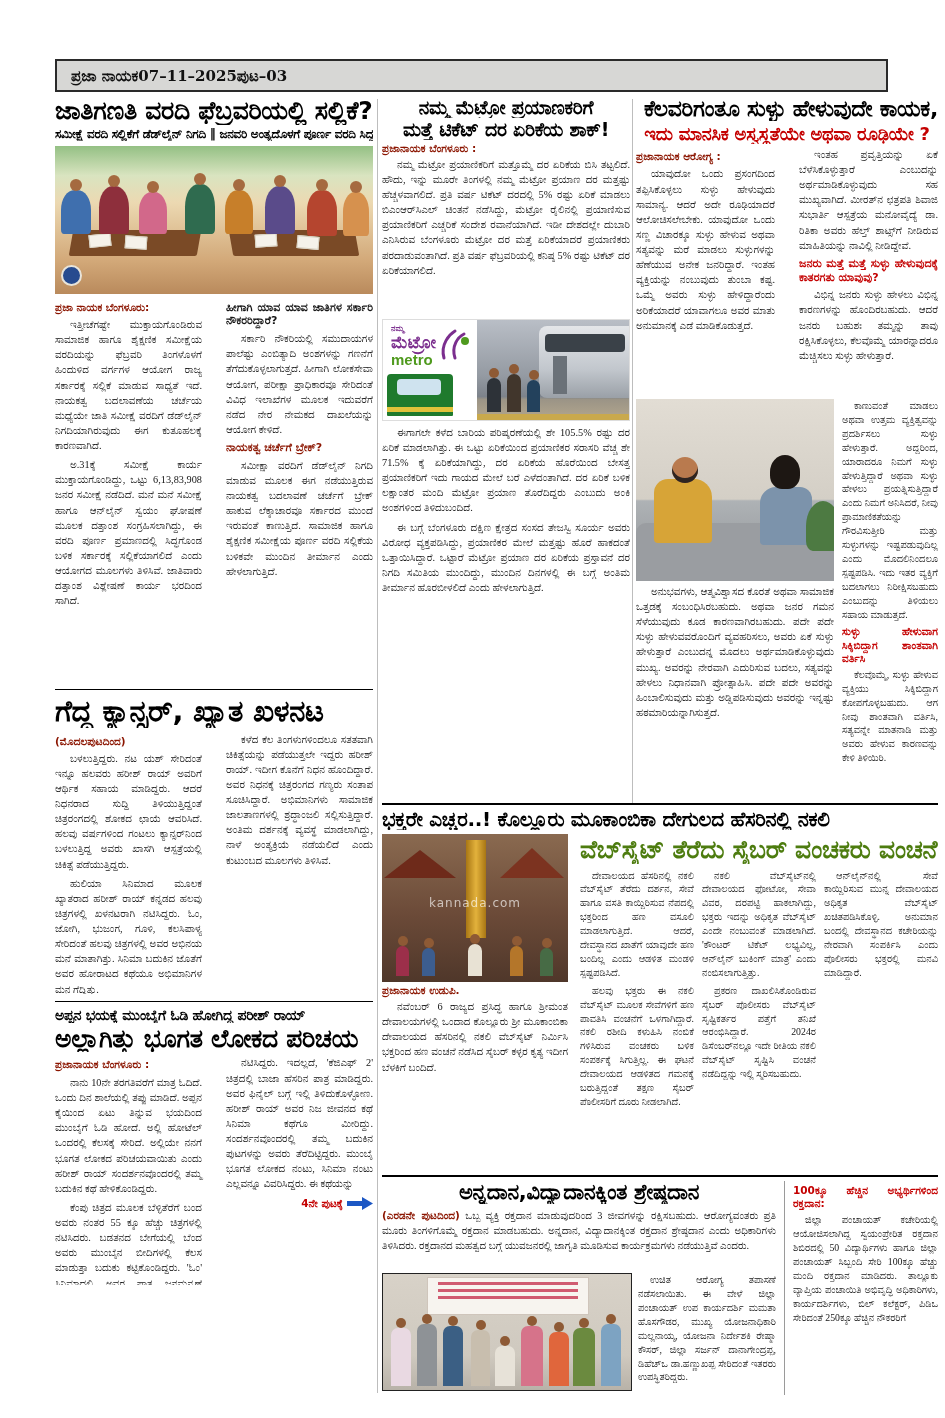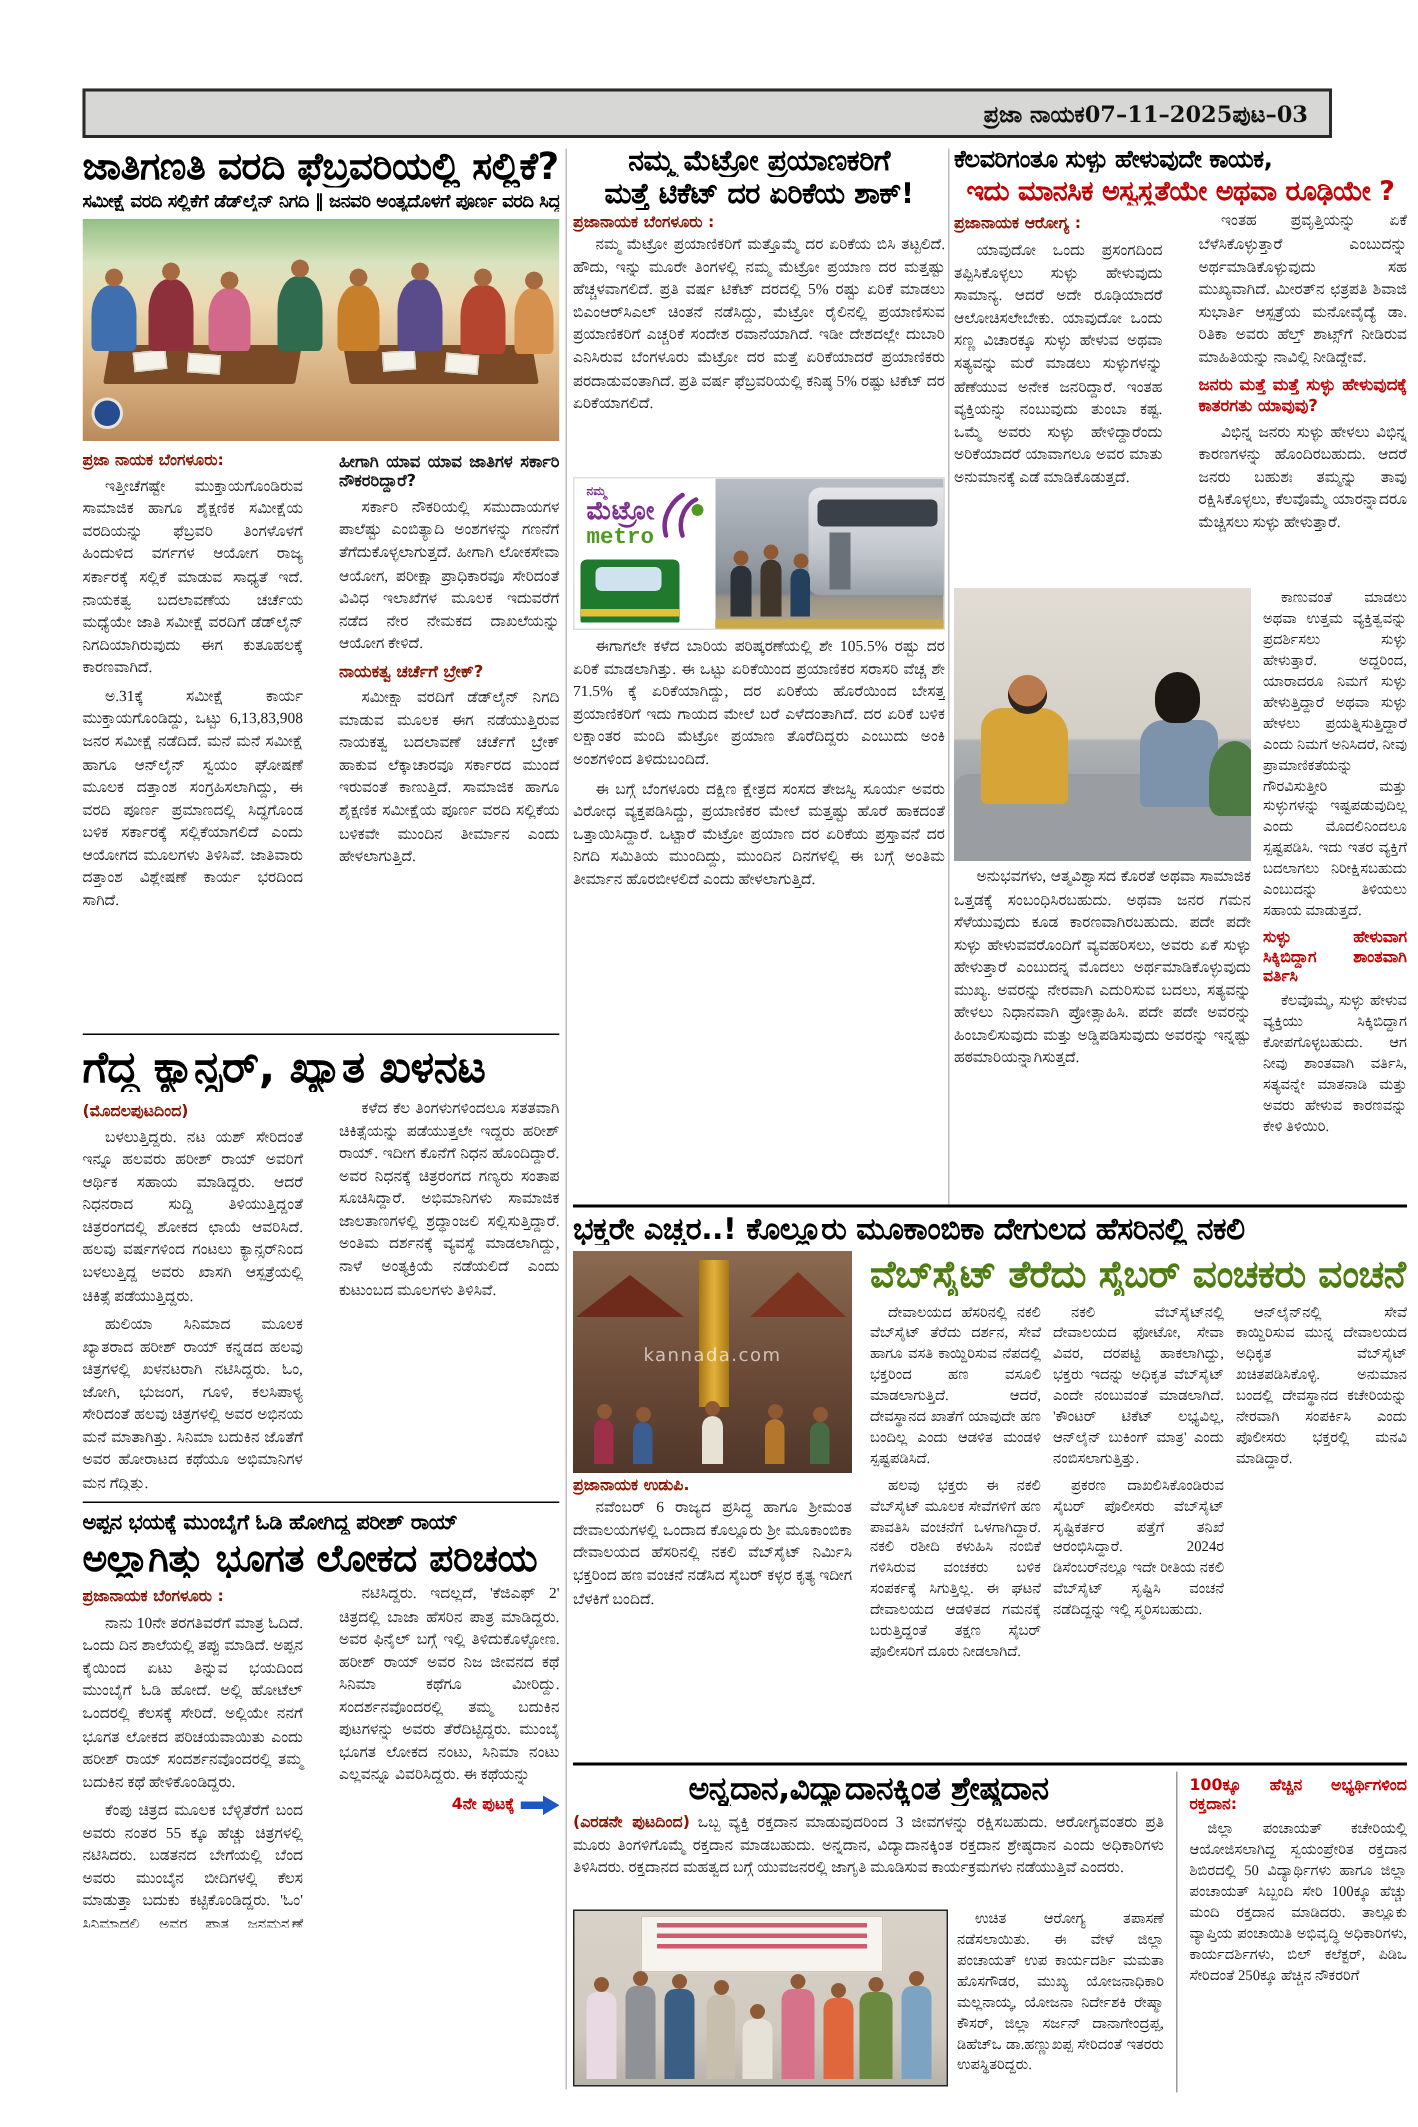--- a/index.html
+++ b/index.html
@@ -1,21 +1,21 @@
 <!DOCTYPE html>
 <html><head>
 <meta charset="utf-8">
 <style>
   html,body{margin:0;padding:0;background:#ffffff}
   #page{position:relative;width:945px;height:1418px;background:#fff;overflow:hidden;
         font-family:"Liberation Serif",serif;color:#151515}
   
   .hdrbar{position:absolute;left:55px;top:59px;width:833px;height:33px;background:#d7d7d5;
           border:2px solid #2a2a2a;box-sizing:border-box;display:flex;align-items:center;
-          justify-content:flex-end;padding:0 14px;
+          justify-content:flex-start;padding:0 14px;
           font-family:"DejaVu Serif",serif;font-weight:700;font-size:15px;color:#111}
   
   .hl{font-family:"DejaVu Sans",sans-serif;font-weight:700;color:#000;line-height:1.1;
       letter-spacing:-.3px;white-space:nowrap;overflow:hidden}
   .red{color:#c40000}
   .maroon{color:#8b1500}
   .bodyt{font-size:10.3px;line-height:1.47;text-align:justify}
   .bodyt p{margin:0 0 4px;text-indent:15px}
   .byline{font-family:"DejaVu Sans",sans-serif;font-weight:700;font-size:10.5px;color:#8b1500;margin:2px 0}
   .subh{font-family:"DejaVu Sans",sans-serif;font-weight:700;font-size:11px;margin:3px 0;line-height:1.25}
@@ -44,21 +44,21 @@
          background:linear-gradient(180deg,#94c084 0%,#d9e4c0 20%,#ecd9b2 38%,#d2a878 78%,#b98a5c 100%)}
   .tbl{position:absolute;background:#7a4a26;border-radius:2px}
   .paper{position:absolute;background:#f5f2ea;width:20px;height:11px;border:1px solid #d8d2c2}
   .badge{position:absolute;left:6px;bottom:8px;width:17px;height:17px;border-radius:50%;
          background:#274b8f;border:2px solid #e8e4da}
   
   .metroimg{position:relative;width:248px;height:102px;margin:4px 0;background:#fff;border:1px solid #ddd;box-sizing:border-box}
   .mlogo{position:absolute;left:0;top:0;width:94px;height:70px;background:#fff;text-align:left;padding:4px 0 0 8px;box-sizing:border-box}
   .mlogo .nm{font-size:8px;color:#7b2e8e;font-weight:700;font-family:"DejaVu Sans",sans-serif}
   .mlogo .kn{font-size:17px;color:#7b2e8e;font-weight:700;font-family:"DejaVu Sans",sans-serif;line-height:1.05}
-  .mlogo .en{font-size:15px;color:#4f9a1e;font-weight:700;font-family:Liberation Mono, monospace;line-height:1}
+  .mlogo .en{font-size:15px;color:#4f9a1e;font-weight:700;font-family:Liberation Sans, sans-serif;line-height:1}
   .station{position:absolute;left:94px;top:0;width:154px;height:102px;
            background:linear-gradient(180deg,#b9bec6 0%,#949aa2 55%,#7d838b 75%,#9b9486 78%,#b6a98e 100%)}
   .train{position:absolute;right:0;top:6px;width:92px;height:72px;border-radius:8px 0 0 8px;
          background:linear-gradient(180deg,#e4e6e9 0%,#c2c7cd 60%,#9aa0a7 100%)}
   .train .win{position:absolute;left:6px;top:8px;width:80px;height:18px;background:#3a4148;border-radius:4px}
   .train .door{position:absolute;left:14px;top:30px;width:14px;height:38px;background:#6a7178}
   .platform{position:absolute;left:0;bottom:0;width:100%;height:8px;background:#c9a94c}
   .minitrain{position:absolute;left:2px;bottom:2px;width:66px;height:42px;background:#1f7a2d;
              border:2px solid #fff;border-radius:6px 6px 3px 3px}
   .minitrain .glass{position:absolute;left:10px;top:5px;width:44px;height:16px;background:#cfe3ef;border-radius:4px}
@@ -230,21 +230,21 @@
       </div>
     </div>
 
     <div class="bodyt">
       <p>ಈಗಾಗಲೇ ಕಳೆದ ಬಾರಿಯ ಪರಿಷ್ಕರಣೆಯಲ್ಲಿ ಶೇ 105.5% ರಷ್ಟು ದರ ಏರಿಕೆ ಮಾಡಲಾಗಿತ್ತು. ಈ ಒಟ್ಟು ಏರಿಕೆಯಿಂದ ಪ್ರಯಾಣಿಕರ ಸರಾಸರಿ ವೆಚ್ಚ ಶೇ 71.5% ಕ್ಕೆ ಏರಿಕೆಯಾಗಿದ್ದು, ದರ ಏರಿಕೆಯ ಹೊರೆಯಿಂದ ಬೇಸತ್ತ ಪ್ರಯಾಣಿಕರಿಗೆ ಇದು ಗಾಯದ ಮೇಲೆ ಬರೆ ಎಳೆದಂತಾಗಿದೆ. ದರ ಏರಿಕೆ ಬಳಿಕ ಲಕ್ಷಾಂತರ ಮಂದಿ ಮೆಟ್ರೋ ಪ್ರಯಾಣ ತೊರೆದಿದ್ದರು ಎಂಬುದು ಅಂಕಿ ಅಂಶಗಳಿಂದ ತಿಳಿದುಬಂದಿದೆ.</p>
       <p>ಈ ಬಗ್ಗೆ ಬೆಂಗಳೂರು ದಕ್ಷಿಣ ಕ್ಷೇತ್ರದ ಸಂಸದ ತೇಜಸ್ವಿ ಸೂರ್ಯ ಅವರು ವಿರೋಧ ವ್ಯಕ್ತಪಡಿಸಿದ್ದು, ಪ್ರಯಾಣಿಕರ ಮೇಲೆ ಮತ್ತಷ್ಟು ಹೊರೆ ಹಾಕದಂತೆ ಒತ್ತಾಯಿಸಿದ್ದಾರೆ. ಒಟ್ಟಾರೆ ಮೆಟ್ರೋ ಪ್ರಯಾಣ ದರ ಏರಿಕೆಯ ಪ್ರಸ್ತಾವನೆ ದರ ನಿಗದಿ ಸಮಿತಿಯ ಮುಂದಿದ್ದು, ಮುಂದಿನ ದಿನಗಳಲ್ಲಿ ಈ ಬಗ್ಗೆ ಅಂತಿಮ ತೀರ್ಮಾನ ಹೊರಬೀಳಲಿದೆ ಎಂದು ಹೇಳಲಾಗುತ್ತಿದೆ.</p>
     </div>
   </div>
 
   <div class="rightart">
-    <div class="hl" style="font-size:16px;text-align:left">ಕೆಲವರಿಗಂತೂ ಸುಳ್ಳು ಹೇಳುವುದೇ ಕಾಯಕ,</div>
+    <div class="hl" style="font-size:22px;text-align:right">ಕೆಲವರಿಗಂತೂ ಸುಳ್ಳು ಹೇಳುವುದೇ ಕಾಯಕ,</div>
     <div class="hl red" style="font-size:18px;text-align:center;color:#c40000;margin-top:3px">ಇದು ಮಾನಸಿಕ ಅಸ್ವಸ್ಥತೆಯೇ ಅಥವಾ ರೂಢಿಯೇ ?</div>
 
     <div class="cols2 bodyt" style="height:252px;margin-top:3px">
       <div class="col">
         <div class="byline">ಪ್ರಜಾನಾಯಕ ಆರೋಗ್ಯ :</div>
         <p>ಯಾವುದೋ ಒಂದು ಪ್ರಸಂಗದಿಂದ ತಪ್ಪಿಸಿಕೊಳ್ಳಲು ಸುಳ್ಳು ಹೇಳುವುದು ಸಾಮಾನ್ಯ. ಆದರೆ ಅದೇ ರೂಢಿಯಾದರೆ ಆಲೋಚಿಸಲೇಬೇಕು. ಯಾವುದೋ ಒಂದು ಸಣ್ಣ ವಿಚಾರಕ್ಕೂ ಸುಳ್ಳು ಹೇಳುವ ಅಥವಾ ಸತ್ಯವನ್ನು ಮರೆ ಮಾಡಲು ಸುಳ್ಳುಗಳನ್ನು ಹೆಣೆಯುವ ಅನೇಕ ಜನರಿದ್ದಾರೆ. ಇಂತಹ ವ್ಯಕ್ತಿಯನ್ನು ನಂಬುವುದು ತುಂಬಾ ಕಷ್ಟ. ಒಮ್ಮೆ ಅವರು ಸುಳ್ಳು ಹೇಳಿದ್ದಾರೆಂದು ಅರಿಕೆಯಾದರೆ ಯಾವಾಗಲೂ ಅವರ ಮಾತು ಅನುಮಾನಕ್ಕೆ ಎಡೆ ಮಾಡಿಕೊಡುತ್ತದೆ.</p>
       </div>
       <div class="col">
         <p>ಇಂತಹ ಪ್ರವೃತ್ತಿಯನ್ನು ಏಕೆ ಬೆಳೆಸಿಕೊಳ್ಳುತ್ತಾರೆ ಎಂಬುದನ್ನು ಅರ್ಥಮಾಡಿಕೊಳ್ಳುವುದು ಸಹ ಮುಖ್ಯವಾಗಿದೆ. ಮೀರತ್‌ನ ಛತ್ರಪತಿ ಶಿವಾಜಿ ಸುಭಾರ್ತಿ ಆಸ್ಪತ್ರೆಯ ಮನೋವೈದ್ಯೆ ಡಾ. ರಿತಿಕಾ ಅವರು ಹೆಲ್ತ್ ಶಾಟ್ಸ್‌ಗೆ ನೀಡಿರುವ ಮಾಹಿತಿಯನ್ನು ನಾವಿಲ್ಲಿ ನೀಡಿದ್ದೇವೆ.</p>
         <div class="subh red">ಜನರು ಮತ್ತೆ ಮತ್ತೆ ಸುಳ್ಳು ಹೇಳುವುದಕ್ಕೆ ಕಾತರಗತು ಯಾವುವು?</div>

